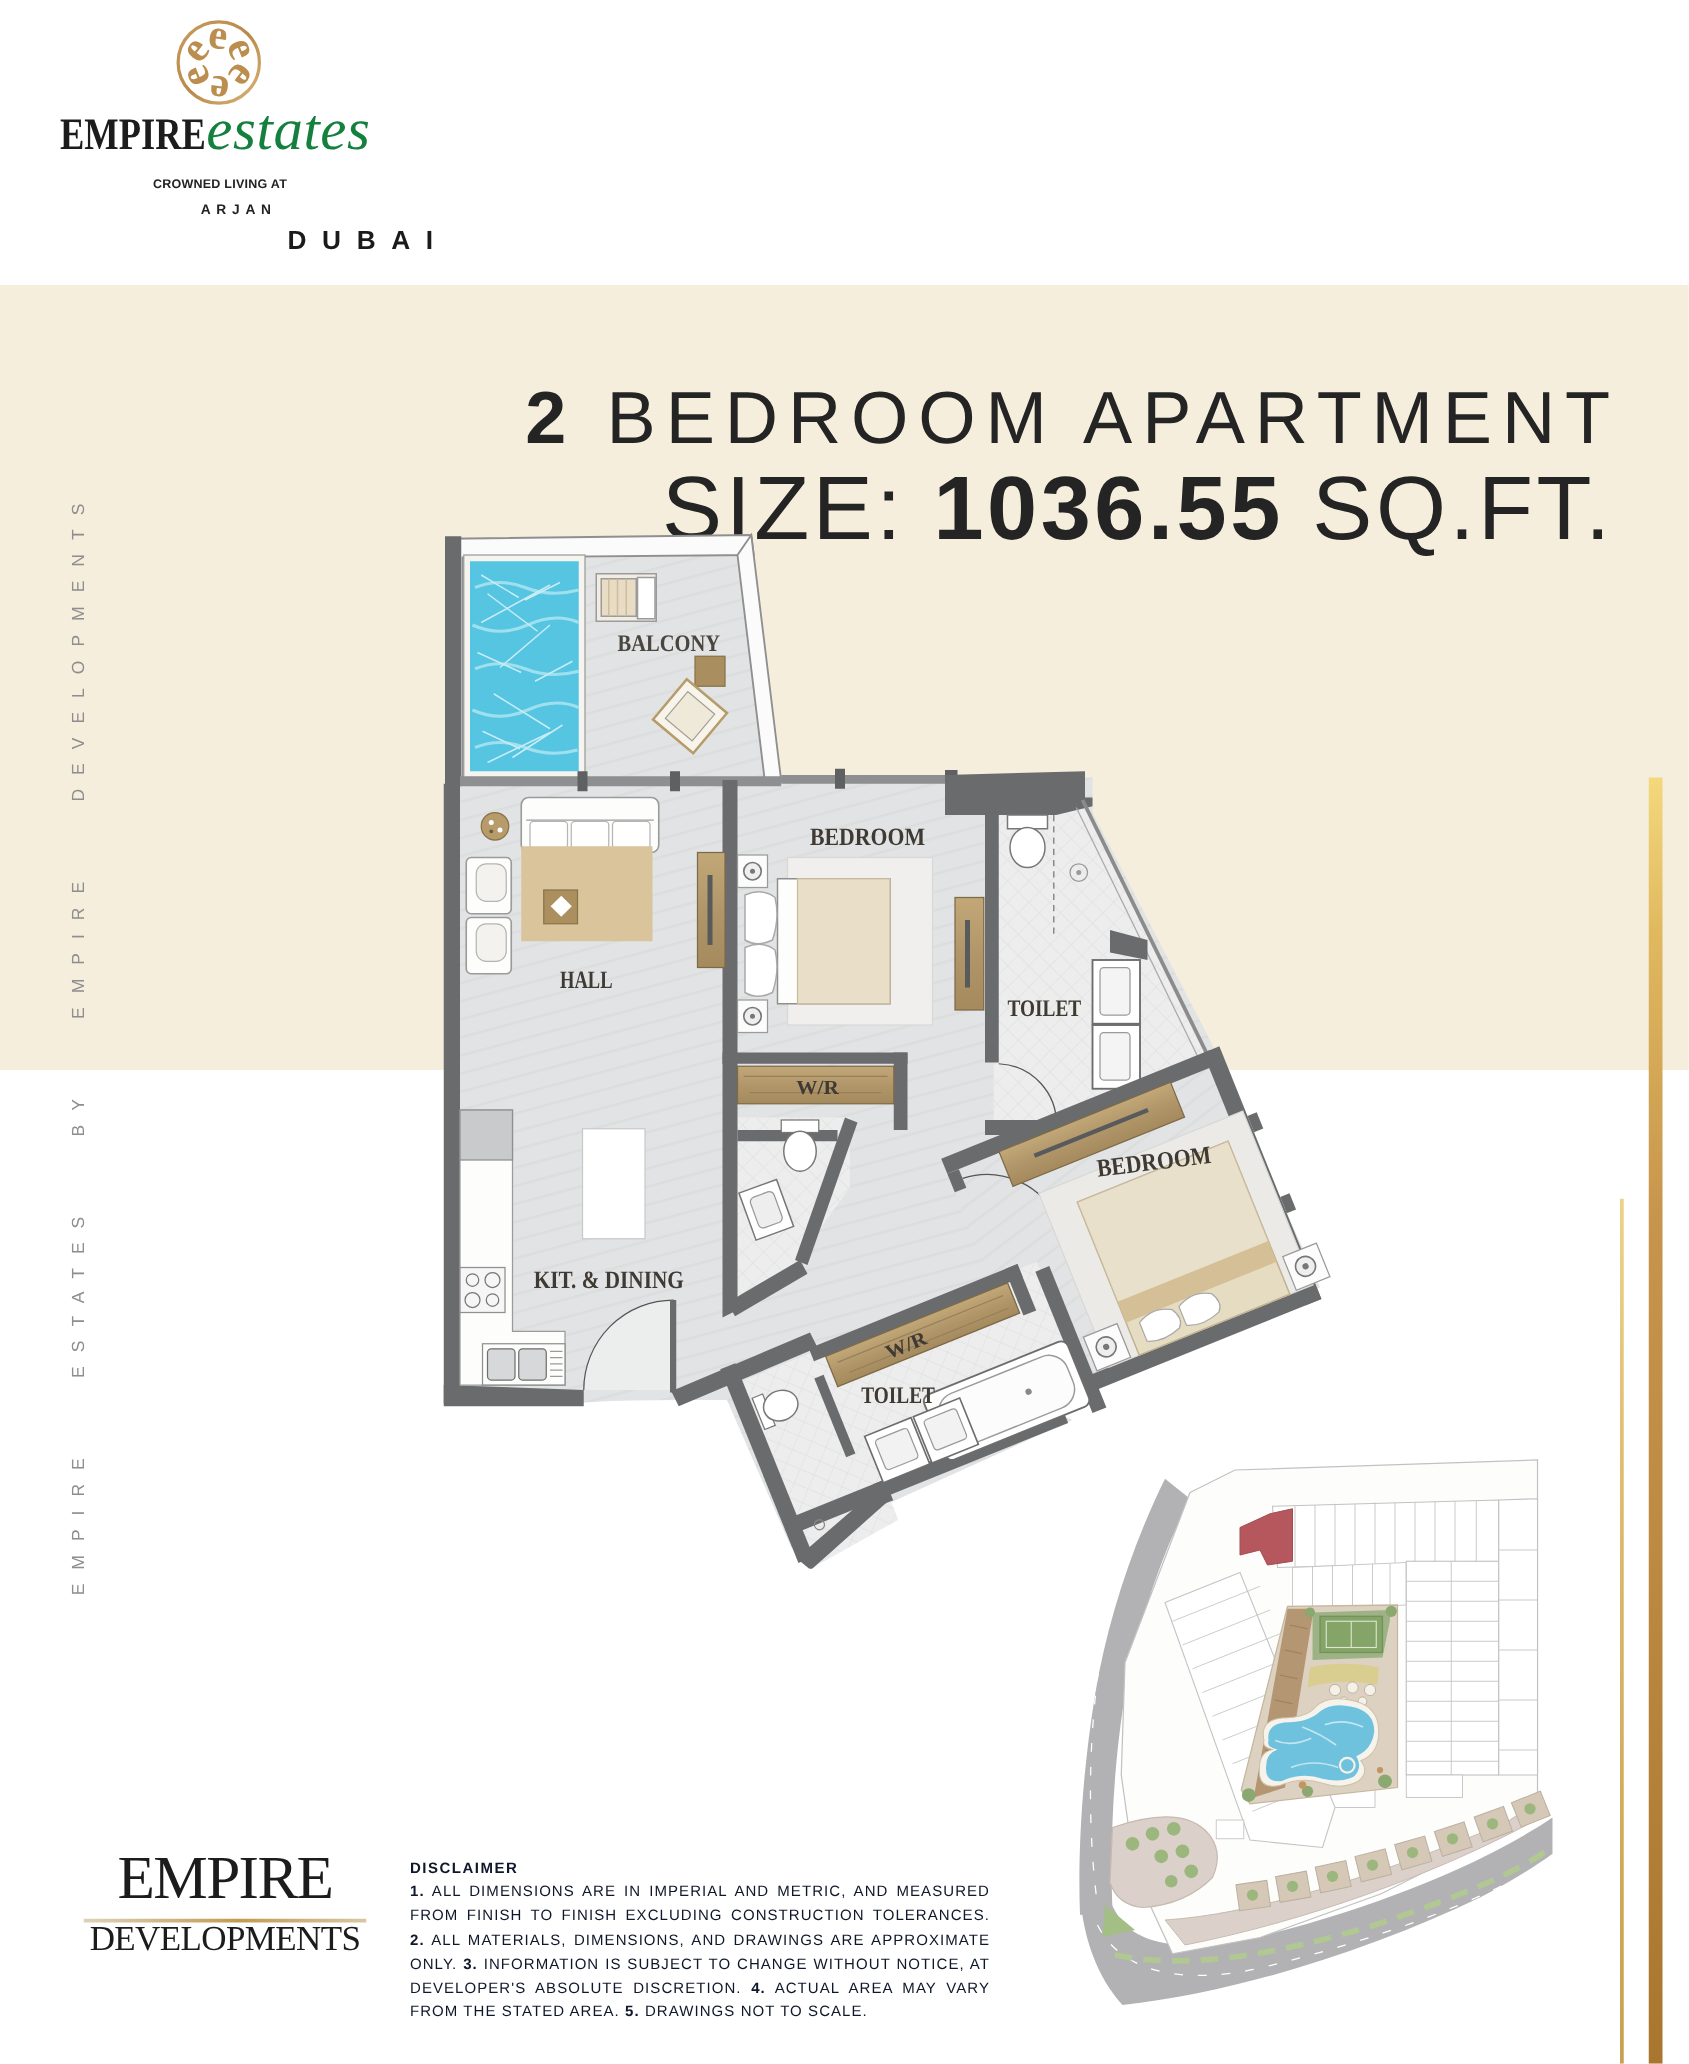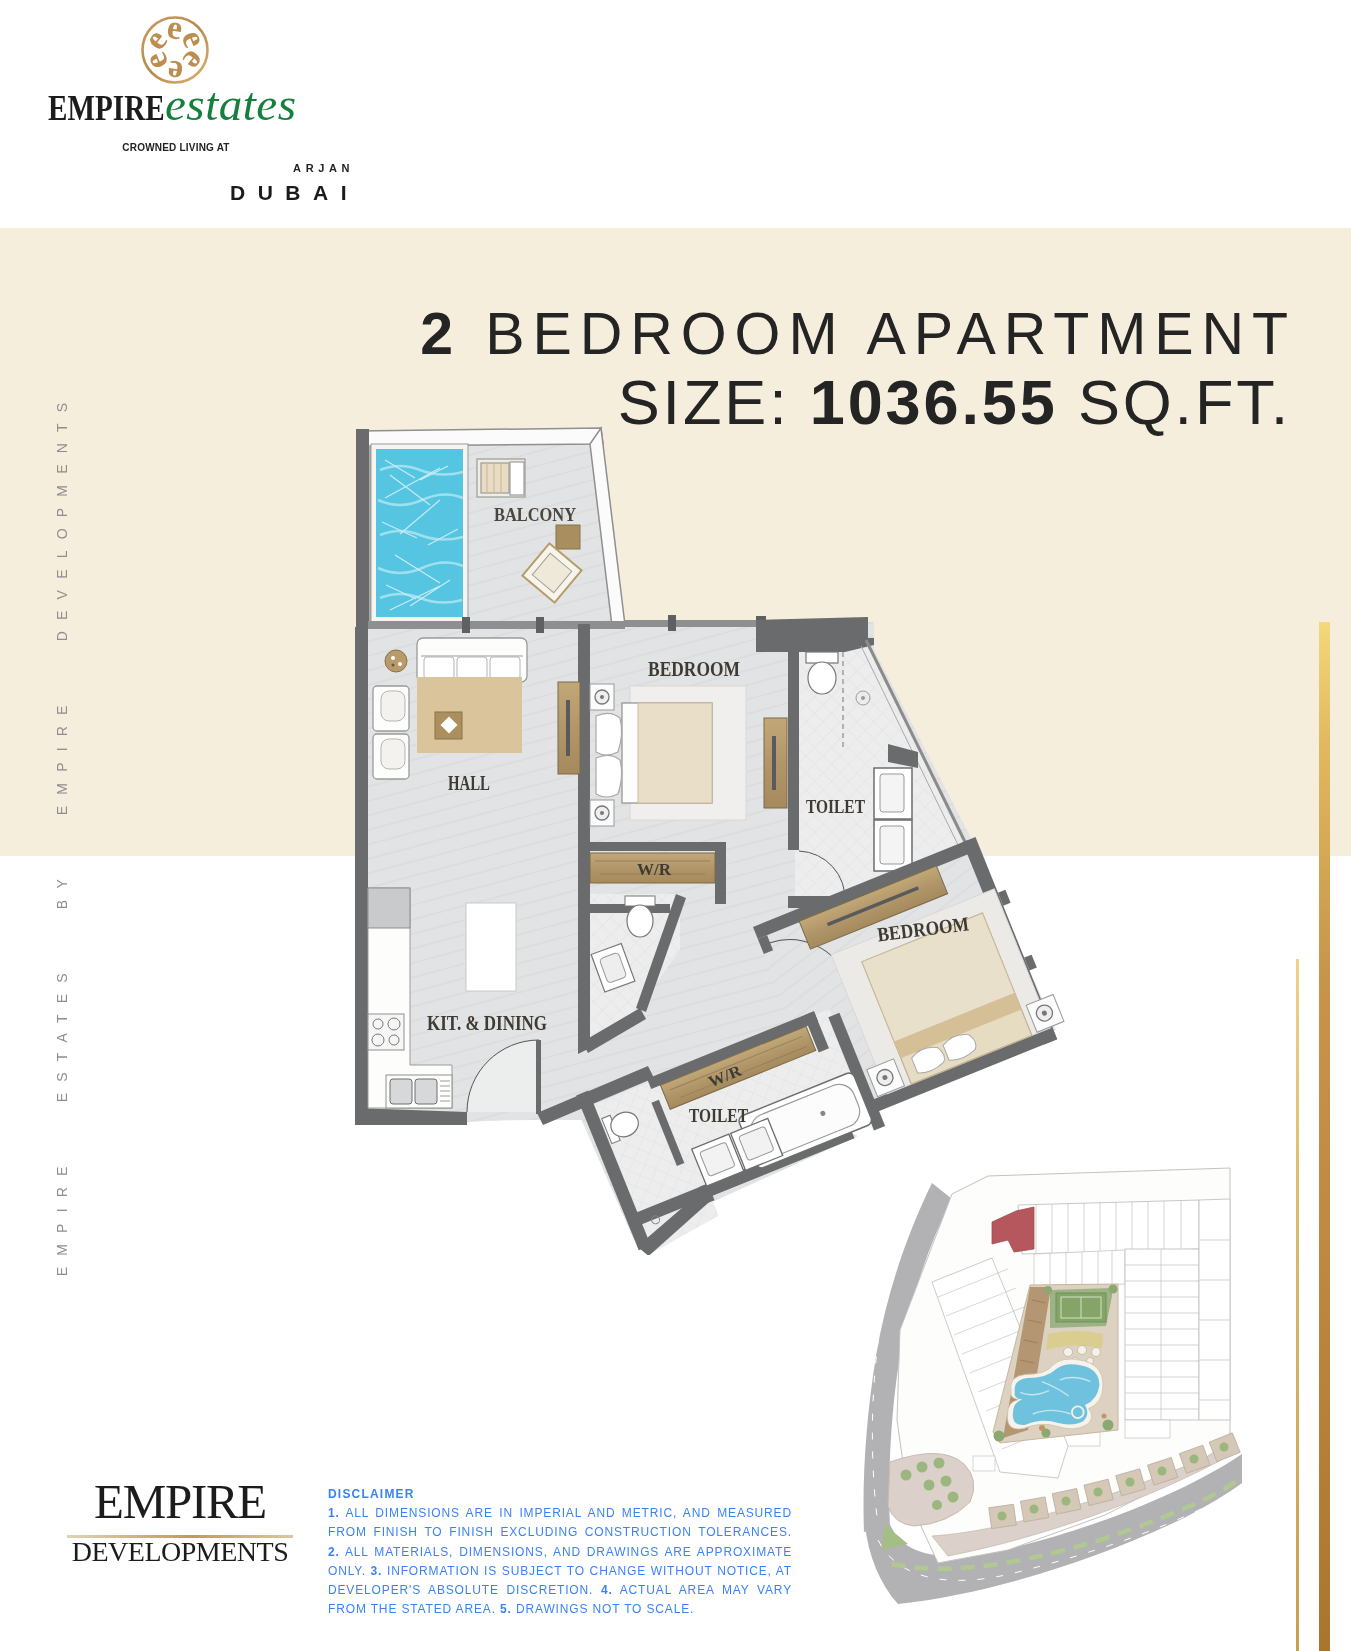--- a/index.html
+++ b/index.html
@@ -34,29 +34,29 @@
     <text x="24" y="26" transform="rotate(308 35 37)">e</text>
   </g>
 </svg>
 
 <div class="abs" style="left:48px;top:81px;width:280px;text-align:left;white-space:nowrap;line-height:1;">
   <span style="display:inline-block;transform:scaleX(0.81);transform-origin:0 100%;margin-right:-27px;font-family:'Liberation Serif',serif;font-weight:bold;font-size:36px;color:#1c1c1c;">EMPIRE</span><span style="font-family:'Liberation Serif',serif;font-style:italic;font-size:47px;letter-spacing:0.5px;color:#15803d;">estates</span>
 </div>
 
 <div class="abs" style="left:0px;top:142px;width:352px;text-align:center;font-size:10px;font-weight:bold;letter-spacing:0.2px;color:#232323;">CROWNED LIVING AT</div>
 
-<div class="abs" style="left:2px;top:162px;width:352px;text-align:right;font-size:11px;font-weight:bold;letter-spacing:4.6px;color:#232323;">ARJAN</div>
+<div class="abs" style="left:15px;top:162px;width:352px;text-align:center;font-size:11px;font-weight:bold;letter-spacing:4.6px;color:#232323;">ARJAN</div>
 
 <div class="abs" style="left:7px;top:181px;width:352px;text-align:right;font-size:21px;font-weight:bold;letter-spacing:12.5px;color:#1b1b1b;">DUBAI</div>
 
 <div class="abs" style="right:55px;top:305px;white-space:nowrap;font-size:59px;line-height:1;color:#242424;letter-spacing:7.9px;">
 <b style="font-weight:bold;">2</b> <span style="font-weight:normal;">BEDROOM APARTMENT</span>
 </div>
 
-<div class="abs" style="right:60px;top:371px;white-space:nowrap;font-size:63px;line-height:1;color:#242424;letter-spacing:2.85px;">
+<div class="abs" style="right:60px;top:371px;white-space:nowrap;font-size:72px;line-height:1;color:#242424;letter-spacing:2.85px;">
 <span style="font-weight:normal;">SIZE: </span><b>1036.55</b><span style="font-weight:normal;"> SQ.FT.</span>
 </div>
 
 <div class="abs" style="left:41px;top:395px;width:41px;height:877px;">
   <div style="position:absolute;left:50%;top:50%;transform:translate(-50%,-50%) rotate(-90deg);white-space:nowrap;font-size:14px;letter-spacing:11.2px;word-spacing:38px;color:#8e8e8e;">EMPIRE ESTATES BY EMPIRE DEVELOPMENTS</div>
 </div>
 
 <svg class="abs" style="left:340px;top:425px;" width="730" height="830" viewBox="340 425 730 830">
 <defs>
   <pattern id="hatch" width="14" height="14" patternUnits="userSpaceOnUse" patternTransform="rotate(75)">
@@ -480,16 +480,16 @@
       <circle cx="1104" cy="1416" r="2.5"></circle>
 </g>
 </svg>
 
 <div class="abs" style="left:60px;top:1477px;width:240px;text-align:center;font-family:'Liberation Serif',serif;line-height:1;color:#1c1c1c;">
   <div style="font-size:49px;letter-spacing:-1.3px;">EMPIRE</div>
   <div style="height:2.5px;margin:9px 7px 0 7px;background:linear-gradient(90deg,#ddd3b9,#c49a52 55%,#d8c8a4);"></div>
   <div style="margin-top:0;font-size:28px;letter-spacing:-0.5px;">DEVELOPMENTS</div>
 </div>
 
-<div class="abs" style="left:328px;top:1485px;width:464px;color:#3b82f6;font-size:12px;line-height:19.2px;letter-spacing:0.85px;text-align:justify;">
+<div class="abs" style="left:328px;top:1485px;width:464px;color:#0f172a;font-size:12px;line-height:19.2px;letter-spacing:0.85px;text-align:justify;">
   <div style="font-weight:bold;letter-spacing:1.2px;">DISCLAIMER</div>
   <div><b>1.</b> ALL DIMENSIONS ARE IN IMPERIAL AND METRIC, AND MEASURED FROM FINISH TO FINISH EXCLUDING CONSTRUCTION TOLERANCES. <b>2.</b> ALL MATERIALS, DIMENSIONS, AND DRAWINGS ARE APPROXIMATE ONLY. <b>3.</b> INFORMATION IS SUBJECT TO CHANGE WITHOUT NOTICE, AT DEVELOPER'S ABSOLUTE DISCRETION. <b>4.</b> ACTUAL AREA MAY VARY FROM THE STATED AREA. <b>5.</b> DRAWINGS NOT TO SCALE.</div>
 </div>
 
 </body></html>

